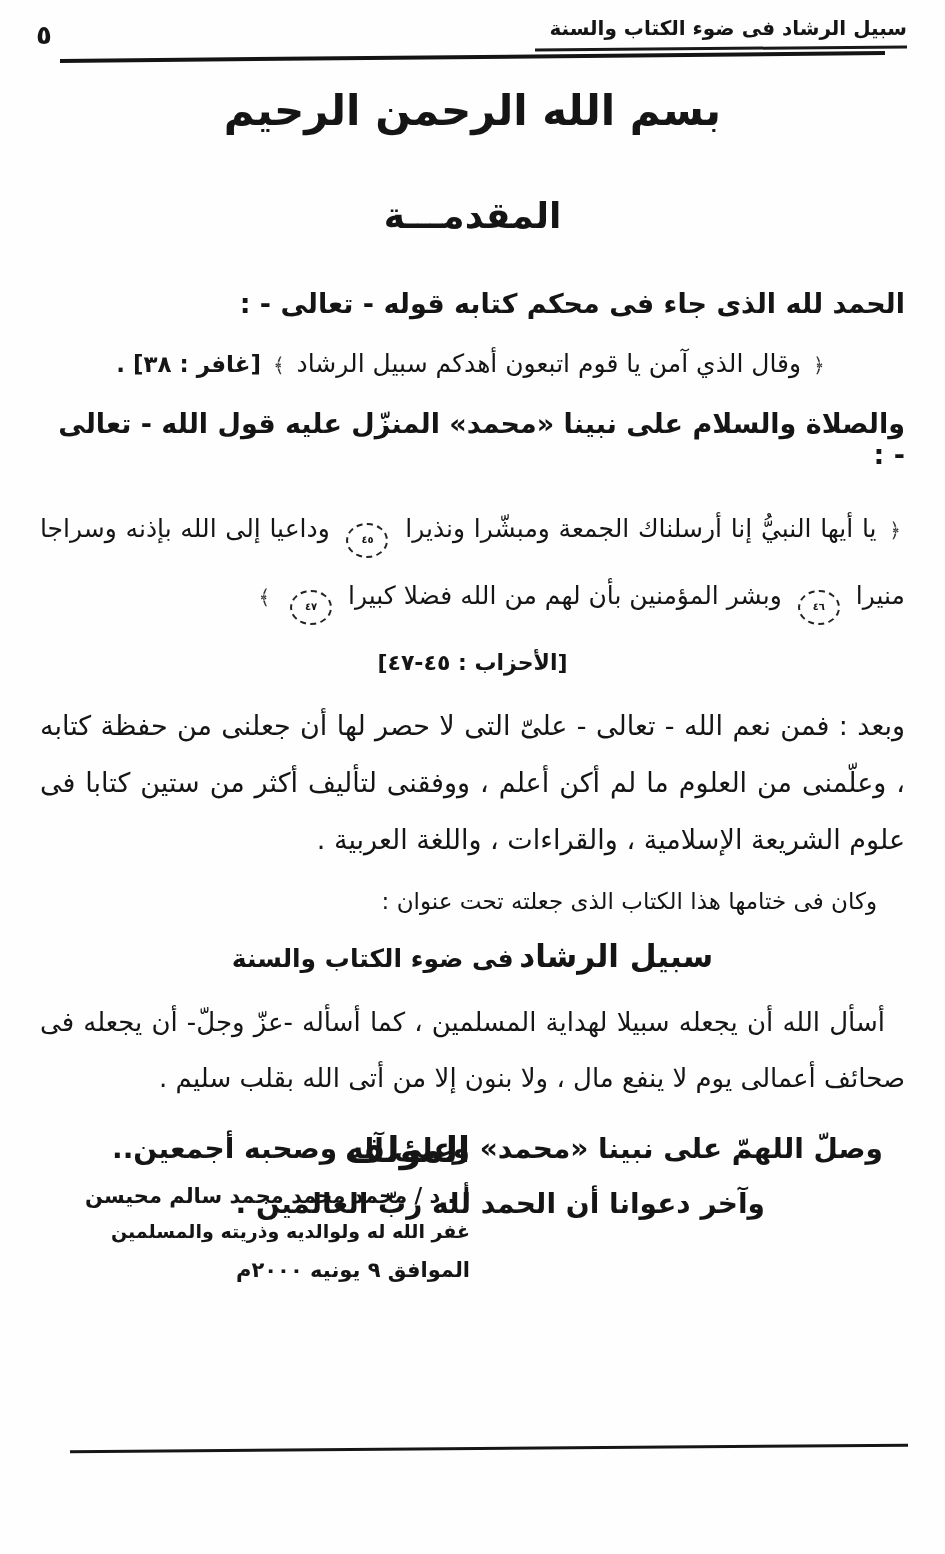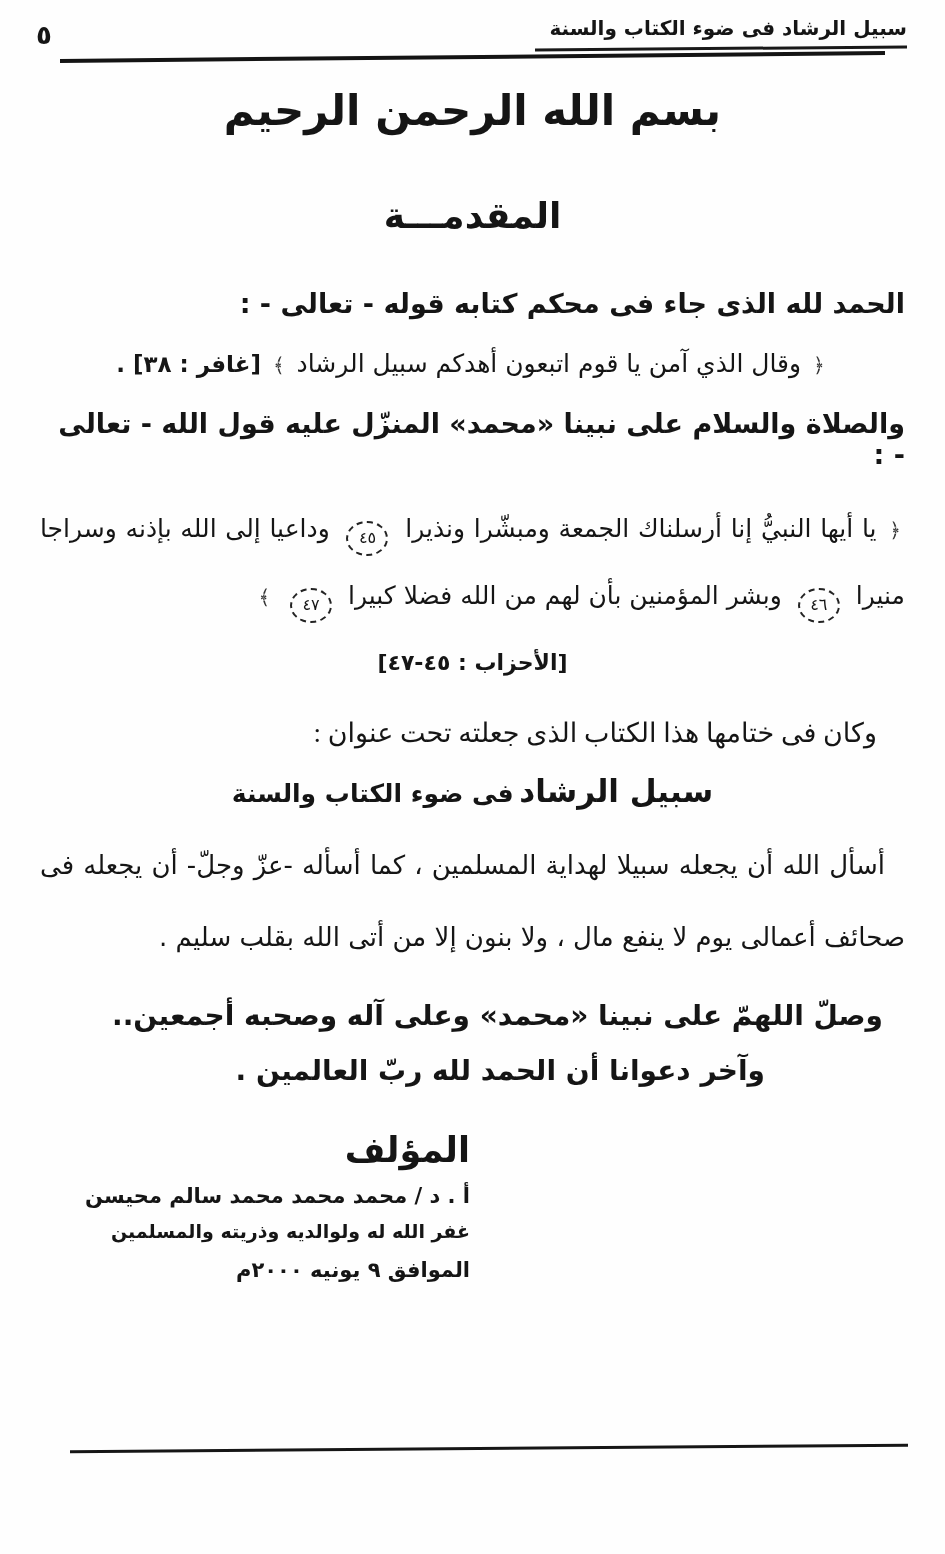--- a/index.html
+++ b/index.html
@@ -44,33 +44,33 @@
   .p-opening{margin-top:52px;font-size:27px;font-weight:bold;text-align:right;}
   .verse{font-size:25px;text-align:center;}
   .verse-ghafir{margin-top:30px;}
   .p-salah{margin-top:30px;font-size:27px;font-weight:bold;}
   .verse-ahzab{margin-top:26px;line-height:66px;text-align:justify;}
   .orn{font-size:20px;color:#333;padding:0 4px;}
   .ayah-circle{
     display:inline-flex;align-items:center;justify-content:center;
     width:38px;height:31px;margin:0 8px;vertical-align:-6px;
     border:2px dashed #232323;border-radius:50%;
-    font-size:16px;font-weight:normal;line-height:1;
+    font-size:10px;font-weight:bold;line-height:1;
   }
   .ref{font-weight:bold;font-size:23px;}
   .ref-left{
     margin-top:20px;font-size:22px;font-weight:bold;
     text-align:center;direction:rtl;
   }
   .p-blessings{margin-top:22px;font-size:27px;line-height:57px;text-align:justify;}
-  .p-bookintro{margin-top:42px;font-size:27px;text-indent:28px;font-family:Liberation Serif, serif;}
+  .p-bookintro{margin-top:20px;font-size:23px;text-indent:28px;}
   .book-title-line{margin-top:24px;text-align:center;font-weight:bold;}
   .bt-main{font-size:31px;}
   .bt-rest{font-size:25px;}
-  .p-dua{margin-top:20px;font-size:26px;line-height:72px;text-align:justify;text-indent:20px;}
+  .p-dua{margin-top:20px;font-size:26px;line-height:56px;text-align:justify;text-indent:20px;}
   .p-salawat{margin-top:26px;font-size:28px;font-weight:bold;text-indent:22px;}
   .p-closing{margin-top:22px;font-size:28px;font-weight:bold;margin-left:60px;margin-right:140px;}
   
   .signature{
     position:absolute;top:1130px;left:30px;width:440px;
   }
   .sig-heading{font-size:35px;font-weight:bold;margin-bottom:14px;}
   .sig-name{font-size:21px;font-weight:bold;margin-bottom:12px;letter-spacing:1px;}
   .sig-dua{font-size:19px;font-weight:bold;margin-bottom:16px;}
   .sig-hijri{font-size:21px;font-weight:bold;margin-bottom:14px;}
@@ -114,20 +114,21 @@
       <span class="ayah-circle">٤٥</span>
       <span>وداعيا إلى الله بإذنه وسراجا منيرا</span>
       <span class="ayah-circle">٤٦</span>
       <span>وبشر المؤمنين بأن لهم من الله فضلا كبيرا</span>
       <span class="ayah-circle">٤٧</span>
       <span class="orn">﴾</span>
     </p>
 
     <p class="ref-left">[الأحزاب : ٤٥-٤٧]</p>
 
+    <p class="p-blessings">وبعد : فمن نعم الله - تعالى - علىّ التى لا حصر لها أن جعلنى من حفظة كتابه ، وعلّمنى من العلوم ما لم أكن أعلم ، ووفقنى لتأليف أكثر من ستين كتابا فى علوم الشريعة الإسلامية ، والقراءات ، واللغة العربية .</p>
 
     <p class="p-bookintro">وكان فى ختامها هذا الكتاب الذى جعلته تحت عنوان :</p>
 
     <div class="book-title-line">
       <span class="bt-main">سبيل الرشاد</span>
       <span class="bt-rest">فى ضوء الكتاب والسنة</span>
     </div>
 
     <p class="p-dua">أسأل الله أن يجعله سبيلا لهداية المسلمين ، كما أسأله -عزّ وجلّ- أن يجعله فى صحائف أعمالى يوم لا ينفع مال ، ولا بنون إلا من أتى الله بقلب سليم .</p>
 

